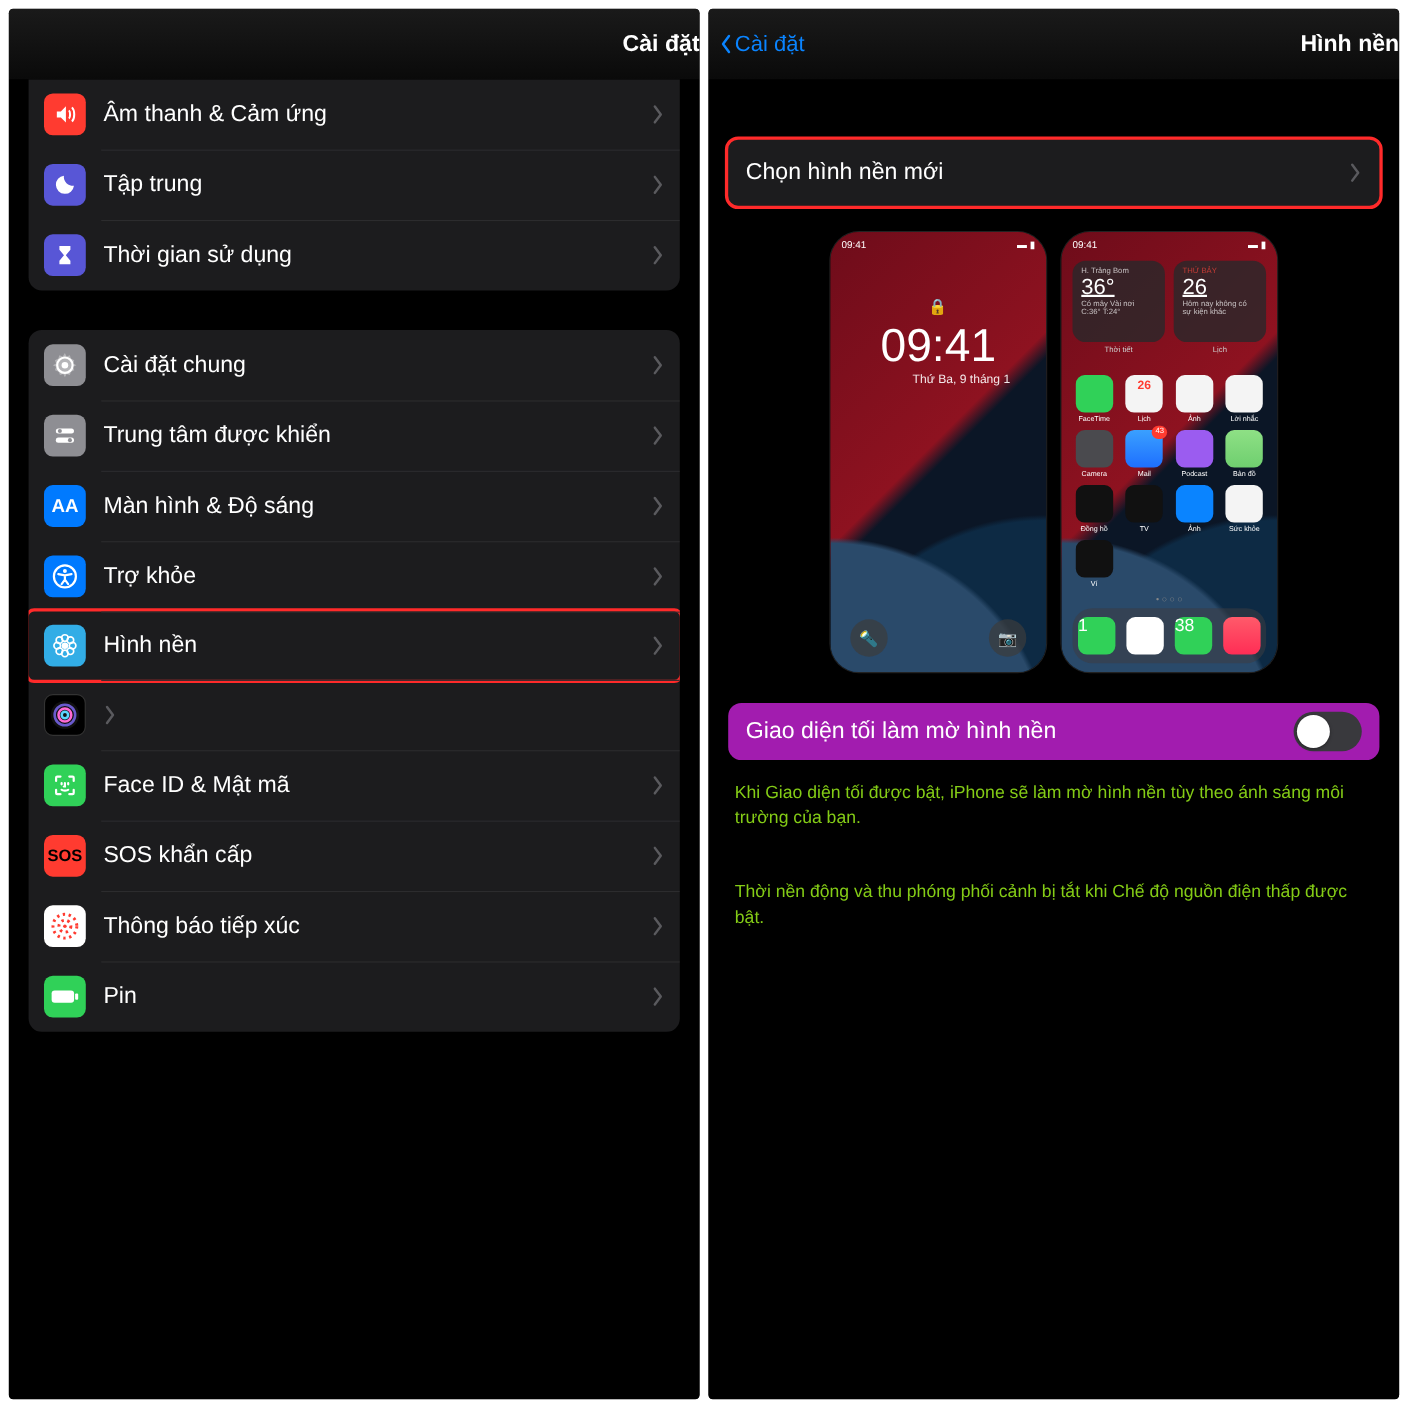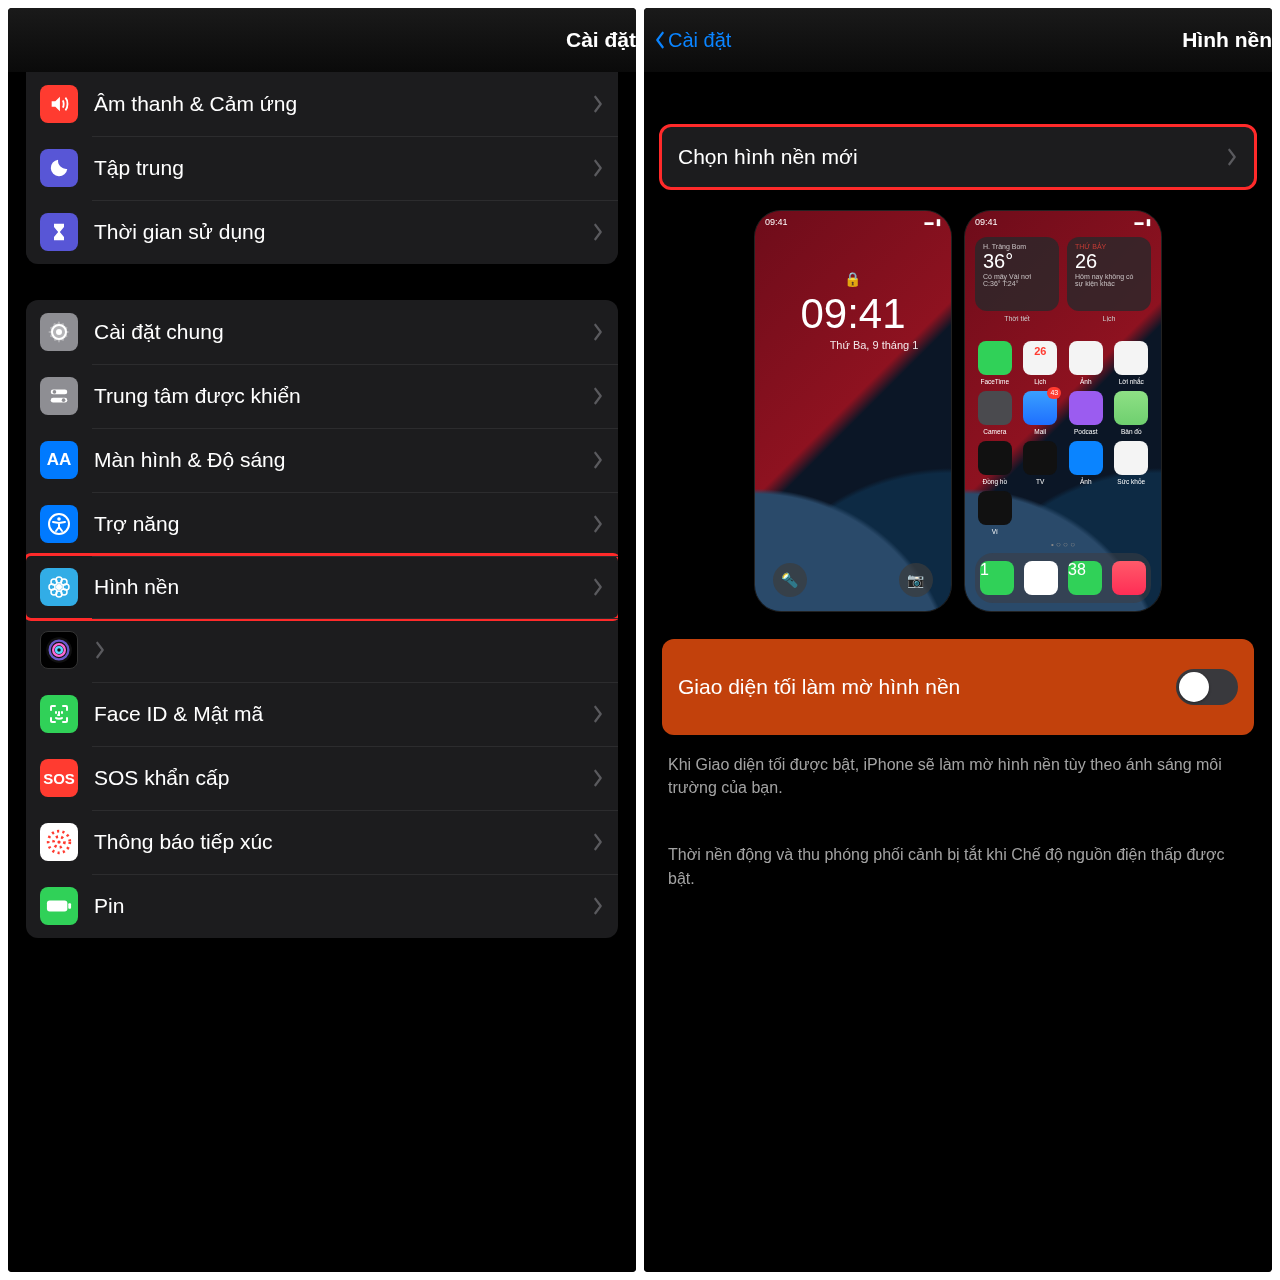--- a/index.html
+++ b/index.html
@@ -182,21 +182,21 @@
   }
   .home-widgets {
     position:absolute; top:26px; left:10px; right:10px;
     display:flex; gap:8px;
   }
   .widget {
     flex:1; height:74px; border-radius:12px;
     background: rgba(40,40,42,.8);
     padding:6px 8px; font-size:9px; color:#fff;
   }
-  .widget .big { font-size:20px; font-weight:400; }
+  .widget .big { font-size:20px; font-weight:400;text-decoration:underline; }
   .widget .small { font-size:7px; opacity:.7; }
   .home-grid {
     position:absolute; top:130px; left:10px; right:10px;
     display:grid; grid-template-columns: repeat(4,1fr);
     gap:6px 6px;
   }
   .app {
     display:flex; flex-direction:column; align-items:center;
     font-size:6.5px; color:#fff;
   }
@@ -211,35 +211,35 @@
   }
   .dock {
     position:absolute; bottom:8px; left:10px; right:10px; height:50px;
     background: rgba(60,60,65,.55); border-radius:18px;
     display:flex; justify-content:space-around; align-items:center;
   }
   .dock .tile { width:34px; height:34px; border-radius:8px; position:relative;}
   .dots { position:absolute; bottom:62px; left:0; right:0; text-align:center; font-size:8px; color:#888;}
 
   .toggle-row {
-    display:flex; align-items:center; padding:30px 16px;
-    background:#c2410c; border-radius:12px; margin-top:28px;
+    display:flex; align-items:center; padding:8px 16px;
+    background:#a21caf; border-radius:12px; margin-top:28px;
   }
   .toggle-row .label { flex:1; font-size:21px;}
   .toggle {
     width:62px; height:36px; border-radius:18px; background:#39393d;
     position:relative; cursor:pointer;
   }
   .toggle .knob {
     position:absolute; top:3px; left:3px; width:30px; height:30px;
     background:#fff; border-radius:50%;
     box-shadow: 0 1px 3px rgba(0,0,0,.4);
   }
   .footnote {
-    color:#a3a3a3; font-size:16px; line-height:1.45;
+    color:#84cc16; font-size:16px; line-height:1.45;
     padding: 12px 6px; margin-top:6px;
   }
   .footnote + .footnote { margin-top:20px; }
 
   
   .chev { width:12px; height:18px; }
   
   .t-green{background:#30d158;} .t-white{background:#f4f4f4;color:#ff3b30;}
   .t-blue{background:#0a84ff;}
   .t-gray{background:#4a4a4e;}
@@ -332,21 +332,21 @@
             </svg>
           </div>
           <div class="row">
             <div class="icon ic-blue">
               <svg width="24" height="24" viewBox="0 0 24 24">
                 <circle cx="12" cy="12" r="10" fill="none" stroke="#fff" stroke-width="2"></circle>
                 <circle cx="12" cy="7" r="1.8" fill="#fff"></circle>
                 <path stroke="#fff" stroke-width="2" stroke-linecap="round" d="M6 10l6 1 6-1M12 11v4M12 15l-3 4M12 15l3 4"></path>
               </svg>
             </div>
-            <div class="label">Trợ năng</div>
+            <div class="label">Trợ khỏe</div>
             <svg class="chev chevron" viewBox="0 0 12 20">
               <path d="M3 2 L9 10 L3 18" stroke="#5a5a5e" stroke-width="2.5" fill="none" stroke-linecap="round" stroke-linejoin="round"></path>
             </svg>
           </div>
           <div class="row highlight">
             <div class="icon ic-teal">
               <svg width="24" height="24" viewBox="0 0 24 24">
                 <circle cx="12" cy="12" r="3" fill="#fff"></circle>
                 <g fill="none" stroke="#fff" stroke-width="1.5">
                   <circle cx="12" cy="5" r="3"></circle>
@@ -384,21 +384,21 @@
                 <path stroke="#fff" stroke-width="2" fill="none" stroke-linecap="round" d="M4 8V5a1 1 0 0 1 1-1h3M20 8V5a1 1 0 0 0-1-1h-3M4 16v3a1 1 0 0 0 1 1h3M20 16v3a1 1 0 0 1-1 1h-3M9 10v1M15 10v1M12 10v3h-1M9 16c1 1 5 1 6 0"></path>
               </svg>
             </div>
             <div class="label">Face ID &amp; Mật mã</div>
             <svg class="chev chevron" viewBox="0 0 12 20">
               <path d="M3 2 L9 10 L3 18" stroke="#5a5a5e" stroke-width="2.5" fill="none" stroke-linecap="round" stroke-linejoin="round"></path>
             </svg>
           </div>
           <div class="row">
             <div class="icon ic-sosred">
-              <span style="font-weight:700;font-size:15px;color:#ffffff">SOS</span>
+              <span style="font-weight:700;font-size:15px;color:#000000">SOS</span>
             </div>
             <div class="label">SOS khẩn cấp</div>
             <svg class="chev chevron" viewBox="0 0 12 20">
               <path d="M3 2 L9 10 L3 18" stroke="#5a5a5e" stroke-width="2.5" fill="none" stroke-linecap="round" stroke-linejoin="round"></path>
             </svg>
           </div>
           <div class="row">
             <div class="icon ic-white">
               <svg width="26" height="26" viewBox="0 0 24 24">
                 <circle cx="12" cy="12" r="10" fill="none" stroke="#ff3b30" stroke-width="2.5" stroke-dasharray="2 3"></circle>

